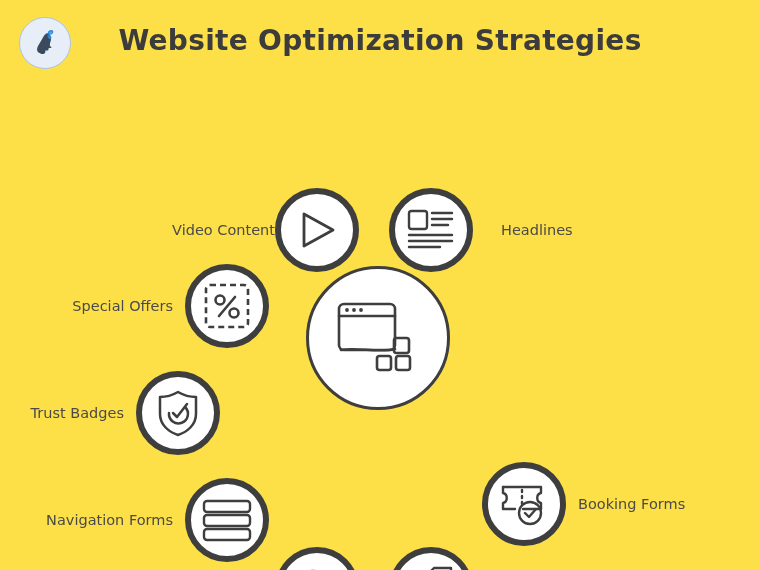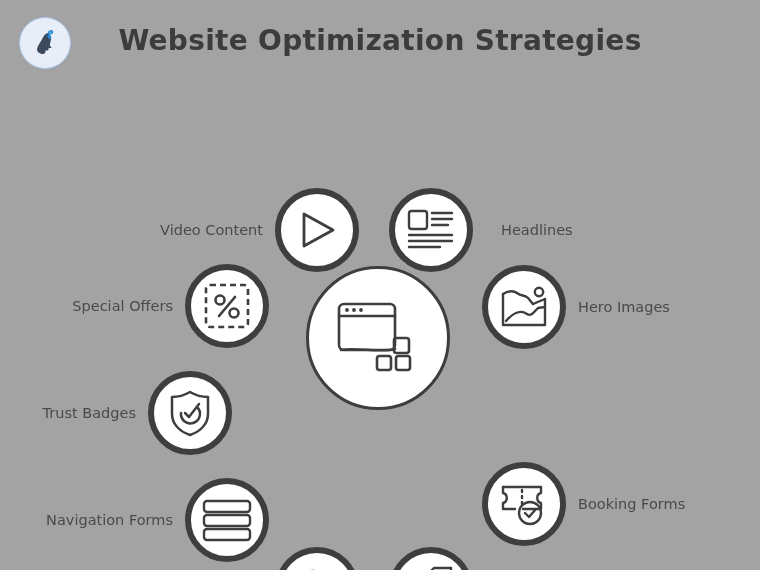--- a/index.html
+++ b/index.html
@@ -10,21 +10,21 @@
   body {
     width: 760px;
     height: 570px;
     overflow: hidden;
     font-family: "DejaVu Sans", sans-serif;
   }
   #canvas {
     position: relative;
     width: 760px;
     height: 570px;
-    background: #a3a3a3;
+    background: #fde047;
     overflow: hidden;
   }
 
   
   #brand-badge {
     position: absolute;
     left: 19px;
     top: 17px;
     width: 52px;
     height: 52px;
@@ -200,21 +200,21 @@
         <circle cx="25" cy="9" r="1.9" fill="#3e3e3e"></circle>
       </svg>
     </div>
 
     <div class="node side-left" id="node-video-content" style="left:275px; top:110px;">
       <div class="node-circle">
         <svg width="46" height="46" viewBox="0 0 46 46">
           <path d="M10 7 L39 23 L10 39 Z" fill="none" stroke="#3e3e3e" stroke-width="2.8" stroke-linejoin="round"></path>
         </svg>
       </div>
-      <div class="node-label" style="right:96px;">Video Content</div>
+      <div class="node-label" style="right:84px;">Video Content</div>
     </div>
 
     <div class="node side-right" id="node-headlines" style="left:389px; top:110px;">
       <div class="node-circle">
         <svg width="50" height="46" viewBox="0 0 50 46">
           <g fill="none" stroke="#3e3e3e" stroke-width="2.4" stroke-linecap="round">
             <rect x="3" y="4" width="18" height="18" rx="2.5"></rect>
             <path d="M26 6 H46 M26 12 H46 M26 18 H42"></path>
             <path d="M3 28 H46 M3 34 H46 M3 40 H34"></path>
           </g>
@@ -230,36 +230,22 @@
           <g fill="none" stroke="#3e3e3e" stroke-width="2.6" stroke-linecap="round">
             <circle cx="17" cy="18" r="4.5"></circle>
             <circle cx="31" cy="31" r="4.5"></circle>
             <path d="M32 15 L16 34"></path>
           </g>
         </svg>
       </div>
       <div class="node-label" style="right:96px;">Special Offers</div>
     </div>
 
-    <div class="node side-right" id="node-hero-images" style="left:482px; top:187px;">
-      <div class="node-circle">
-        <svg width="48" height="44" viewBox="0 0 48 44">
-          <g fill="none" stroke="#3e3e3e" stroke-width="2.4" stroke-linecap="round" stroke-linejoin="round">
-            <path d="M3 9 L3 40 L45 40 L45 14"></path>
-            <path d="M3 9 C8 6, 13 5, 17 8 C22 12, 24 9, 28 13 L33 19"></path>
-            <circle cx="39" cy="7" r="4.2"></circle>
-            <path d="M6 36 C13 28, 20 24, 27 29 C31 32, 34 27, 38 23 L45 22"></path>
-            <path d="M33 19 L45 14"></path>
-          </g>
-        </svg>
-      </div>
-      <div class="node-label" style="left:96px;">Hero Images</div>
-    </div>
-
-    <div class="node side-left" id="node-trust-badges" style="left:148px; top:293px;">
+
+    <div class="node side-left" id="node-trust-badges" style="left:136px; top:293px;">
       <div class="node-circle">
         <svg width="46" height="48" viewBox="0 0 46 48">
           <g fill="none" stroke="#3e3e3e" stroke-width="2.5" stroke-linecap="round" stroke-linejoin="round">
             <path d="M23 3 C16 7, 9 8, 5 8 L5 25 C5 36, 14 43, 23 46 C32 43, 41 36, 41 25 L41 8 C37 8, 30 7, 23 3 Z"></path>
             <path d="M14 24 A9.5 9.5 0 1 0 30 18"></path>
             <path d="M18 24 L22 28 L32 15"></path>
           </g>
         </svg>
       </div>
       <div class="node-label" style="right:96px;">Trust Badges</div>

